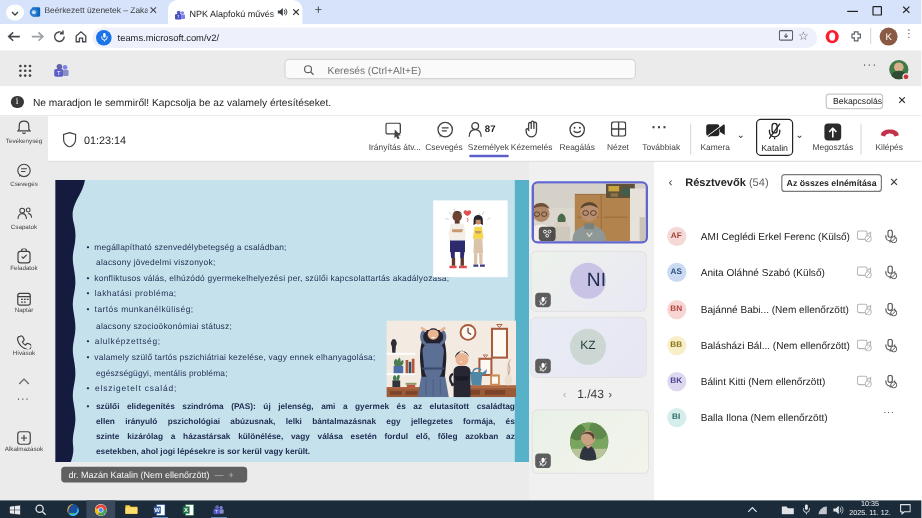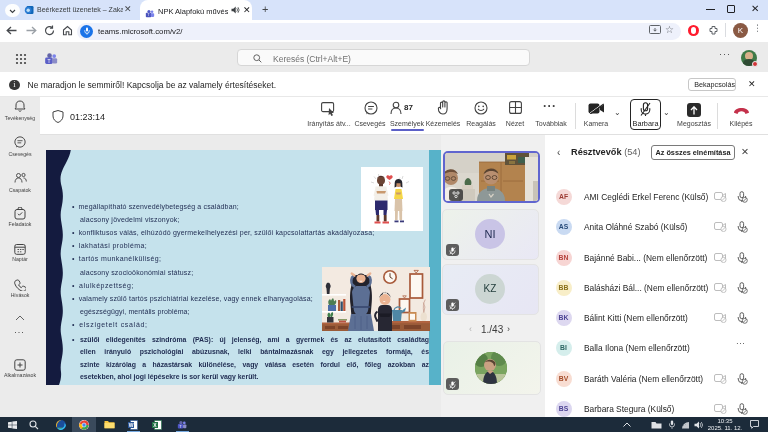--- a/index.html
+++ b/index.html
@@ -190,21 +190,21 @@
   <div class="tblbl" style="left:568px;width:56px;">Kamera</div>
   <div class="abs" style="left:614px;top:108px;font-size:8px;color:#424242;">⌄</div>
 
   <div class="abs" style="left:630px;top:99px;width:31px;height:31px;border:1.4px solid #242424;border-radius:4px;"></div>
   <svg class="abs" style="left:640px;top:102px;" width="11" height="15" viewBox="0 0 11 15">
       <rect x="3.4" y="0.8" width="4.2" height="8" rx="2.1" fill="none" stroke="#242424" stroke-width="1.1"></rect>
       <path d="M1.2 6.5 v1.3 a4.3 4.3 0 0 0 8.6 0 V6.5" fill="none" stroke="#242424" stroke-width="1.1" stroke-linecap="round"></path>
       <line x1="5.5" y1="12.4" x2="5.5" y2="14" stroke="#242424" stroke-width="1.1"></line>
       <line x1="1" y1="13.5" x2="10" y2="1" stroke="#242424" stroke-width="1.1"></line>
     </svg>
-  <div class="abs" style="left:631px;top:119px;width:29px;text-align:center;font-size:7.3px;color:#242424;">Barbara</div>
+  <div class="abs" style="left:631px;top:119px;width:29px;text-align:center;font-size:7.3px;color:#242424;">Katalin</div>
   <div class="abs" style="left:663px;top:108px;font-size:8px;color:#424242;">⌄</div>
 
   <div class="abs" style="left:687px;top:103px;width:14px;height:14px;background:#2b2b2b;border-radius:3px;"></div>
   <svg class="abs" style="left:690px;top:105.5px;" width="8" height="9" viewBox="0 0 8 9">
       <path d="M4 8.5 V1.5 M1 4 L4 0.8 L7 4" stroke="#fff" stroke-width="1.3" fill="none"></path>
     </svg>
   <div class="tblbl" style="left:666px;width:56px;">Megosztás</div>
 
   <div class="abs" style="left:717px;top:103px;width:1px;height:26px;background:#dcdcdc;"></div>
 
@@ -395,20 +395,21 @@
     <path d="M33 49 v13 M39 49 v14 M45 49 v13" stroke="#4b5d85" stroke-width="0.8"></path>
 
     <circle cx="63" cy="32.5" r="5.4" fill="#eab392"></circle>
     <path d="M57.3 31.5 a5.7 5.7 0 0 1 11.4 -0.6 c-0.5 -2 -2 -3.6 -4 -4.3 l0.8 -1.2 l-1.8 0.8 l-0.6 -1.4 l-1 1.4 l-1.6 -0.6 l0.6 1.3 c-1.8 0.8 -3.4 2.4 -3.8 4.6 z" fill="#17171f"></path>
     <path d="M60.8 34.2 a1.5 1.2 0 0 0 2.8 0 z" fill="#fff"></path>
     <path d="M56 42.5 c0 -2.5 2 -4.5 4.5 -4.5 h5 c2.5 0 4.5 2 4.5 4.5 v21.5 h-14 z" fill="#272733"></path>
     <path d="M55.5 44.5 c-1.8 1.2 -2.8 3.3 -2.2 5.5 l1.7 3.8 l1.8 -0.8" stroke="#272733" stroke-width="2" fill="none"></path>
     <path d="M56.5 46.5 h13 l-2 3.5 h-9 z" fill="#1b1b25"></path>
   </svg>
 
+  <div class="abs" style="left:51px;top:389px;width:155px;height:13px;background:#606060;border-radius:3px;color:#f5f5f5;font-size:7.5px;line-height:13px;padding-left:6px;">dr. Mazán Katalin (Nem ellenőrzött) <span style="color:#bdbdbd;">&nbsp;—&nbsp; +</span></div>
 
   <div class="abs" style="left:441px;top:135px;width:105px;height:282px;background:#f0f0f0;"></div>
 
   <div class="abs" style="left:443px;top:151px;width:97px;height:52px;border:2px solid #6065cf;border-radius:5px;overflow:hidden;background:#d9d5cc;">
     <svg width="93" height="48" viewBox="0 0 93 48">
       <rect width="93" height="48" fill="#dbd7ce"></rect>
       <rect x="0" y="0" width="93" height="20" fill="#d5d1c8"></rect>
 
       <rect x="34" y="9" width="46" height="39" fill="#b3834e"></rect>
       <path d="M56 9 V48 M34 9 H80 M36 28 h18 M58 28 h20" stroke="#97683a" stroke-width="0.8"></path>
@@ -441,21 +442,21 @@
     </svg>
     <div class="abs" style="left:4px;top:36px;width:14px;height:12px;background:rgba(45,45,45,0.8);border-radius:3px;"></div>
     <svg class="abs" style="left:7px;top:38px;" width="8" height="8" viewBox="0 0 8 8">
         <circle cx="2.1" cy="2" r="1.2" fill="none" stroke="#fff" stroke-width="0.8"></circle>
         <circle cx="5.9" cy="2" r="1.2" fill="none" stroke="#fff" stroke-width="0.8"></circle>
         <circle cx="4" cy="5.4" r="1.2" fill="none" stroke="#fff" stroke-width="0.8"></circle>
       </svg>
   </div>
 
   <div class="abs" style="left:442px;top:209px;width:97px;height:51px;border-radius:5px;background:linear-gradient(135deg,#edf2ea,#e9e8f5);border:1px solid #e3e3e3;"></div>
-  <div class="abs" style="left:475px;top:219px;width:30px;height:30px;border-radius:50%;background:#c9c4e6;color:#1f2a50;font-size:11px;text-align:center;line-height:30px;">NI</div>
+  <div class="abs" style="left:475px;top:219px;width:30px;height:30px;border-radius:50%;background:#c9c4e6;color:#1f2a50;font-size:16px;text-align:right;line-height:30px;">NI</div>
   <div class="abs" style="left:446px;top:244px;width:13px;height:12px;background:#5d5d5d;border-radius:3px;"></div>
   <svg class="abs" style="left:449px;top:246.5px;" width="7" height="8" viewBox="0 0 7 8">
       <rect x="2.3" y="0.5" width="2.4" height="4" rx="1.2" fill="#fff"></rect>
       <path d="M1 3.4 v0.8 a2.5 2.5 0 0 0 5 0 v-0.8" fill="none" stroke="#fff" stroke-width="0.7"></path>
       <line x1="3.5" y1="6.7" x2="3.5" y2="7.8" stroke="#fff" stroke-width="0.7"></line>
       <line x1="0.8" y1="7.2" x2="6.2" y2="0.6" stroke="#fff" stroke-width="0.7"></line>
     </svg>
 
   <div class="abs" style="left:442px;top:264px;width:97px;height:51px;border-radius:5px;background:linear-gradient(135deg,#e8ecf4,#e7e6f4);border:1px solid #e3e3e3;"></div>
   <div class="abs" style="left:475px;top:274px;width:30px;height:30px;border-radius:50%;background:#ccd6d3;color:#1f3a38;font-size:10px;text-align:center;line-height:30px;">KZ</div>
@@ -586,54 +587,20 @@
         <line x1="4.8" y1="9.7" x2="4.8" y2="11" stroke="#545454" stroke-width="0.95"></line>
         <circle cx="7.8" cy="8.8" r="2.5" fill="#fff" stroke="#545454" stroke-width="0.8"></circle>
         <line x1="6.1" y1="10.5" x2="9.5" y2="7.1" stroke="#545454" stroke-width="0.8"></line>
       </svg>
   </div>
   <div class="prow" style="top:333px;">
     <div class="pav" style="background:#d5eeec;color:#2a6562;">BI</div>
       <div class="pnm">Balla Ilona (Nem ellenőrzött)</div>
     <div class="abs" style="left:186px;top:6px;font-size:8px;color:#424242;letter-spacing:0.5px;">···</div>
   </div>
-  <div class="prow" style="top:363.5px;">
-    <div class="pav" style="background:#f8ddd2;color:#a34b28;">BV</div>
-      <div class="pnm">Baráth Valéria (Nem ellenőrzött)</div>
-    <svg class="pic" style="left:164px;" width="13" height="11" viewBox="0 0 13 11">
-        <rect x="0.5" y="1.5" width="8" height="7" rx="1.5" fill="none" stroke="#b5b5b5" stroke-width="0.9"></rect>
-        <path d="M8.5 4.5 l3 -2 v6 l-3 -2" fill="none" stroke="#b5b5b5" stroke-width="0.9"></path>
-        <circle cx="9.5" cy="8" r="2.6" fill="#fff" stroke="#b5b5b5" stroke-width="0.8"></circle>
-        <line x1="7.7" y1="9.8" x2="11.3" y2="6.2" stroke="#b5b5b5" stroke-width="0.8"></line>
-      </svg>
-    <svg class="pic" style="left:187px;" width="11" height="12" viewBox="0 0 11 12">
-        <rect x="3" y="0.7" width="3.6" height="6" rx="1.8" fill="none" stroke="#545454" stroke-width="0.95"></rect>
-        <path d="M1.2 5 v1 a3.7 3.7 0 0 0 7.4 0 V5" fill="none" stroke="#545454" stroke-width="0.95"></path>
-        <line x1="4.8" y1="9.7" x2="4.8" y2="11" stroke="#545454" stroke-width="0.95"></line>
-        <circle cx="7.8" cy="8.8" r="2.5" fill="#fff" stroke="#545454" stroke-width="0.8"></circle>
-        <line x1="6.1" y1="10.5" x2="9.5" y2="7.1" stroke="#545454" stroke-width="0.8"></line>
-      </svg>
-  </div>
-  <div class="prow" style="top:393.5px;">
-    <div class="pav" style="background:#dcd7f0;color:#4c4393;">BS</div>
-      <div class="pnm">Barbara Stegura (Külső)</div>
-    <svg class="pic" style="left:164px;" width="13" height="11" viewBox="0 0 13 11">
-        <rect x="0.5" y="1.5" width="8" height="7" rx="1.5" fill="none" stroke="#b5b5b5" stroke-width="0.9"></rect>
-        <path d="M8.5 4.5 l3 -2 v6 l-3 -2" fill="none" stroke="#b5b5b5" stroke-width="0.9"></path>
-        <circle cx="9.5" cy="8" r="2.6" fill="#fff" stroke="#b5b5b5" stroke-width="0.8"></circle>
-        <line x1="7.7" y1="9.8" x2="11.3" y2="6.2" stroke="#b5b5b5" stroke-width="0.8"></line>
-      </svg>
-    <svg class="pic" style="left:187px;" width="11" height="12" viewBox="0 0 11 12">
-        <rect x="3" y="0.7" width="3.6" height="6" rx="1.8" fill="none" stroke="#545454" stroke-width="0.95"></rect>
-        <path d="M1.2 5 v1 a3.7 3.7 0 0 0 7.4 0 V5" fill="none" stroke="#545454" stroke-width="0.95"></path>
-        <line x1="4.8" y1="9.7" x2="4.8" y2="11" stroke="#545454" stroke-width="0.95"></line>
-        <circle cx="7.8" cy="8.8" r="2.5" fill="#fff" stroke="#545454" stroke-width="0.8"></circle>
-        <line x1="6.1" y1="10.5" x2="9.5" y2="7.1" stroke="#545454" stroke-width="0.8"></line>
-      </svg>
-  </div>
 
   <div class="abs" style="left:0;top:417px;width:768px;height:15px;background:#1c2b3a;"></div>
 
   <svg class="abs" style="left:8px;top:421px;" width="9" height="8" viewBox="0 0 9 8">
       <path d="M0 1.2 L3.8 0.7 V3.7 H0 Z" fill="#e8eaed"></path>
       <path d="M4.3 0.6 L9 0 V3.7 H4.3 Z" fill="#e8eaed"></path>
       <path d="M0 4.3 H3.8 V7.3 L0 6.8 Z" fill="#e8eaed"></path>
       <path d="M4.3 4.3 H9 V8 L4.3 7.4 Z" fill="#e8eaed"></path>
     </svg>
 

